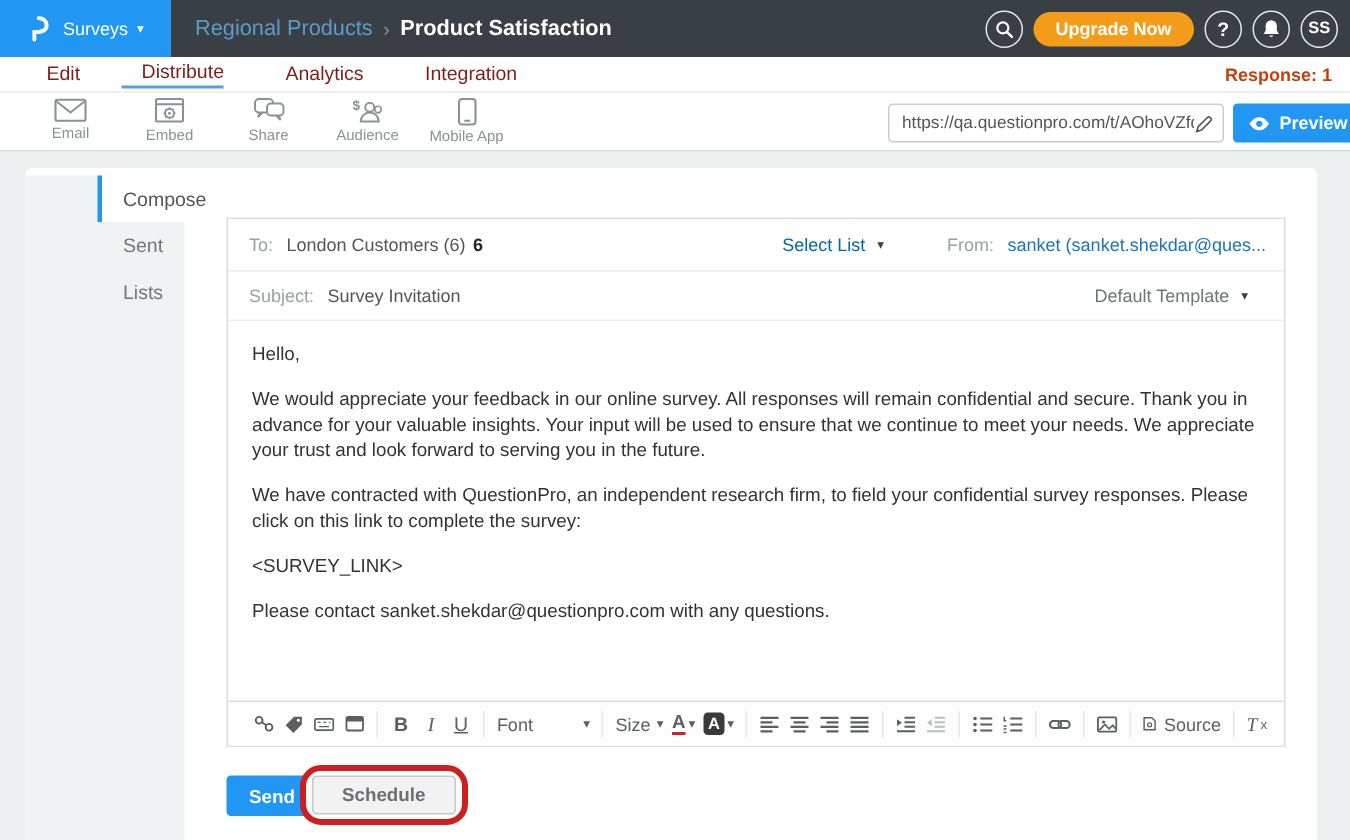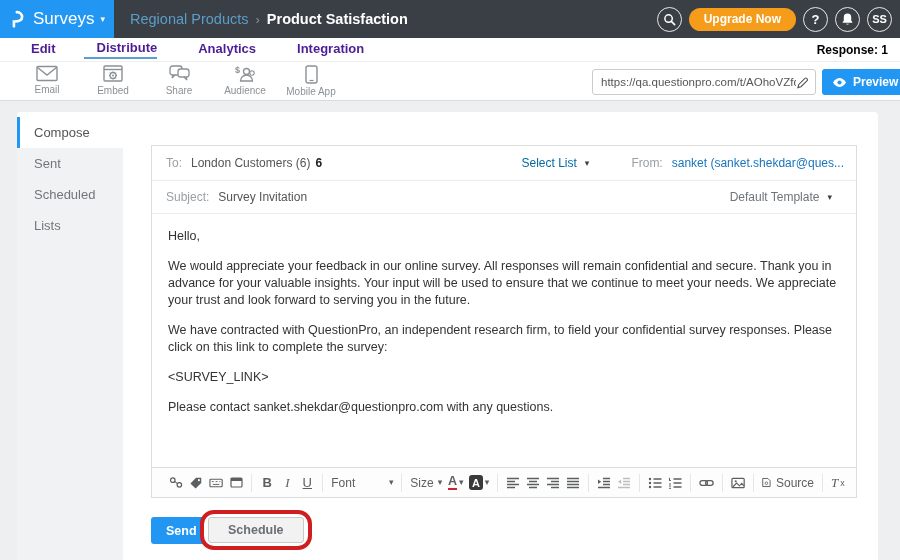--- a/index.html
+++ b/index.html
@@ -4,50 +4,50 @@
 <style>
   * { margin:0; padding:0; box-sizing:border-box; }
   html,body { width:900px; height:560px; overflow:hidden; }
   body { font-family:"Liberation Sans", sans-serif; background:#edeff1; position:relative; }
   svg { display:block; }
 
   
   .header { position:absolute; left:0; top:0; width:900px; height:38px; background:#3a3f45; display:flex; align-items:center; }
   .logo-area { width:114px; height:38px; background:#2196f3; display:flex; align-items:center; justify-content:center; gap:6px; cursor:pointer; }
   .logo-mark { width:18px; height:20px; }
-  .logo-area .prod { color:#fff; font-size:17px; }
+  .logo-area .prod { color:#fff; font-size:12px; }
   .caret { font-size:9px; line-height:1; }
   .logo-area .caret { color:#fff; }
   .breadcrumb { display:flex; align-items:center; gap:7px; margin-left:16px; font-size:14.5px; }
   .crumb-folder { color:#5b9dc7; cursor:pointer; }
   .crumb-sep { color:#8d9298; font-size:13px; }
   .crumb-current { color:#ffffff; font-weight:bold; }
   .header-right { margin-left:auto; display:flex; align-items:center; gap:7px; padding-right:8px; }
   .hcircle { width:25px; height:25px; border-radius:50%; border:1.5px solid #e8e8e8; color:#fff; display:flex; align-items:center; justify-content:center; font-size:13px; font-weight:bold; cursor:pointer; background:transparent; }
   .upgrade-btn { height:23px; padding:0 15px; border-radius:12px; background:#f59c1a; color:#fff; font-size:12px; font-weight:bold; border:none; display:flex; align-items:center; cursor:pointer;text-align:right; }
 
   
   .nav-row { position:absolute; left:0; top:38px; width:900px; height:23px; background:#fff; display:flex; align-items:center; padding:0 12px 0 18px; }
-  .nav-tab { font-size:13px; font-weight:bold; color:#4c1d95; margin-right:28px; cursor:pointer; padding-bottom:2px;padding-left:13px; }
+  .nav-tab { font-size:13px; font-weight:normal; color:#7f1d1d; margin-right:28px; cursor:pointer; padding-bottom:2px;padding-left:13px; }
   .nav-tab.active { border-bottom:2px solid #5a9fd4; }
-  .response-count { margin-left:auto; font-size:12px; font-weight:bold; color:#000000; }
+  .response-count { margin-left:auto; font-size:12px; font-weight:bold; color:#c2410c; }
 
   
   .share-bar { position:absolute; left:0; top:61px; width:900px; height:40px; background:#fff; border-bottom:1px solid #d9dbdd; border-top:1px solid #eceeef; display:flex; align-items:center; }
   .share-items { display:flex; padding-left:14px; }
   .share-item { width:66px; display:flex; flex-direction:column; align-items:center; gap:2px; color:#8b9196; cursor:pointer; }
   .share-item .lbl { font-size:10px; }
   .url-box { position:absolute; left:592px; top:7px; width:224px; height:26px; border:1px solid #c9cdd1; border-radius:3px; background:#fff; display:flex; align-items:center; padding:0 6px 0 8px; }
   .url-box input { flex:1; border:none; outline:none; font-size:11.5px; color:#555; font-family:"Liberation Sans", sans-serif; background:transparent; }
   .preview-btn { position:absolute; left:822px; top:7px; height:26px; padding:0 10px; background:#2196f3; border:none; border-radius:3px; color:#fff; font-size:12px; font-weight:bold; display:flex; align-items:center; gap:6px; cursor:pointer; }
 
   
   .card { position:absolute; left:17px; top:112px; width:861px; height:448px; background:#fff; border-radius:4px 4px 0 0; }
   .sidebar { position:absolute; left:0; top:5px; bottom:0; width:106px; background:#f1f2f3; }
-  .side-item { height:31px; display:flex; align-items:center; padding-left:17px; font-size:13px; color:#72767a; cursor:pointer; }
+  .side-item { height:31px; display:flex; align-items:center; padding-left:17px; font-size:13px; color:#72767a; cursor:pointer;margin-left:48px; }
   .side-item.active { background:#fff; border-left:3px solid #2196f3; padding-left:14px; color:#555; }
 
   
   .panel { position:absolute; left:134px; top:33px; width:706px; height:353px; border:1px solid #ddd; background:#fff; }
   .row-to { height:35px; border-bottom:1px solid #ececec; display:flex; align-items:center; padding:0 12px 0 14px; white-space:nowrap; }
   .fld-label { font-size:12px; color:#9aa0a5; margin-right:9px; }
   .fld-value { font-size:12px; color:#555; }
   .to-count { font-size:12px; color:#222; font-weight:bold; margin-left:5px; }
   .select-list { margin-left:auto; display:flex; align-items:center; gap:8px; cursor:pointer; margin-right:42px; }
   .select-list .fld-value { color:#0369a1; }
@@ -182,21 +182,20 @@
     </svg>
     <span>Preview</span>
   </button>
 </div>
 
 <div class="card">
 
   <div class="sidebar">
     <div class="side-item active">Compose</div>
     <div class="side-item">Sent</div>
-    <div class="side-item">Scheduled</div>
     <div class="side-item">Lists</div>
   </div>
 
   <div class="panel">
 
     <div class="row-to">
       <span class="fld-label">To:</span>
       <span class="fld-value">London Customers (6)</span>
       <span class="to-count">6</span>
       <span class="select-list">

